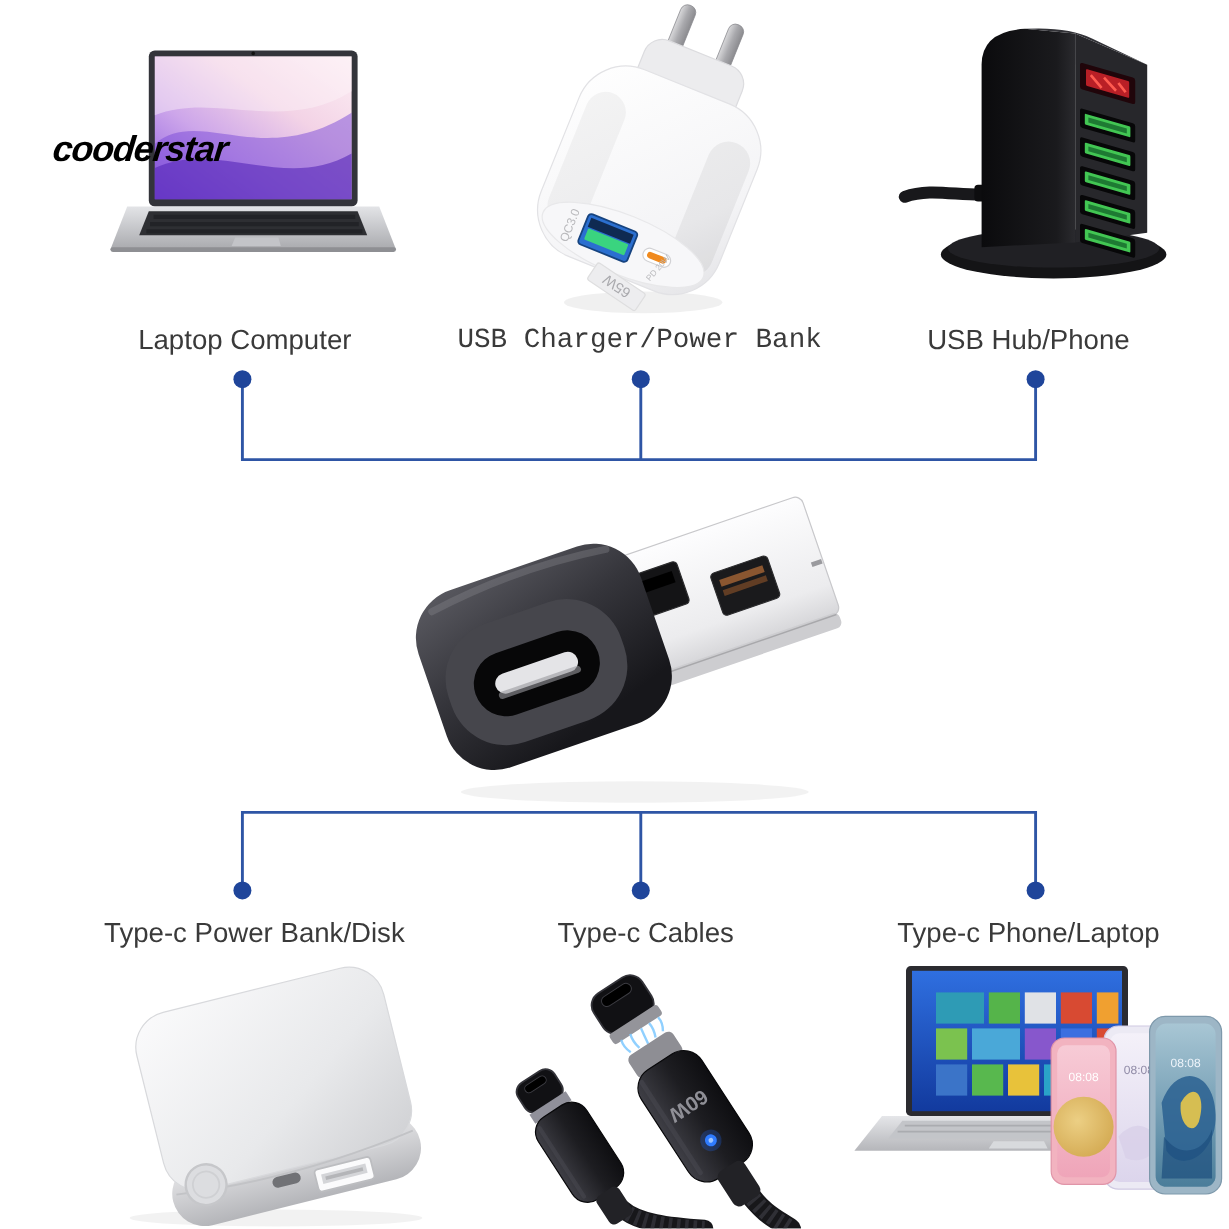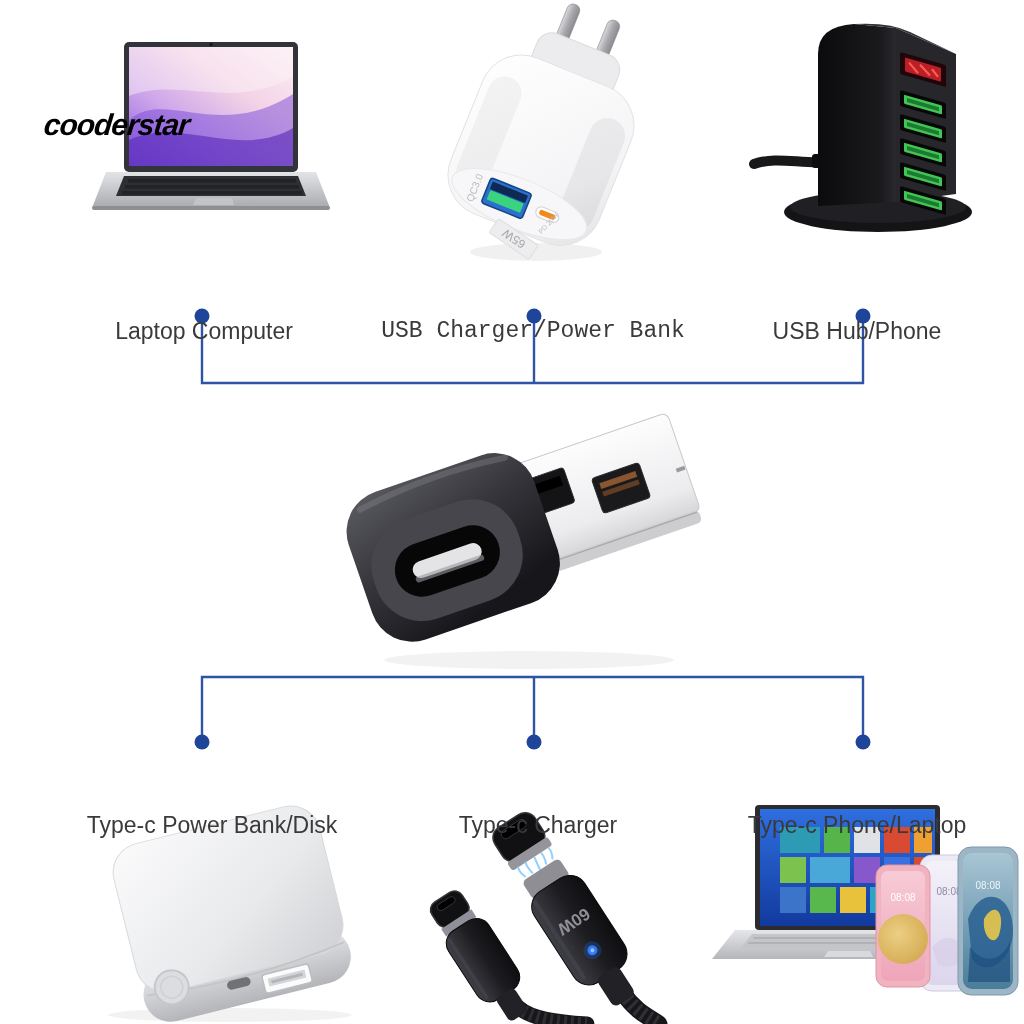--- a/index.html
+++ b/index.html
@@ -1,21 +1,21 @@
 <!DOCTYPE html>
 <html><head>
 <meta charset="utf-8">
 <style>
   html,body{margin:0;padding:0;background:#fff;}
   .canvas{position:relative;width:1024px;height:1024px;background:#ffffff;overflow:hidden;
           font-family:"Liberation Sans",sans-serif;}
   .watermark{position:absolute;left:44px;top:108px;font-size:30px;font-weight:bold;font-style:italic;
              color:#000;letter-spacing:-1px;transform:skewX(-6deg);z-index:30;}
   .product{position:absolute;}
-  .lbl{position:absolute;font-size:23px;color:#3a3a3a;white-space:nowrap;transform:translateX(-50%);z-index:5;margin-top:48px;}
+  .lbl{position:absolute;font-size:23px;color:#3a3a3a;white-space:nowrap;transform:translateX(-50%);z-index:5;}
   .lbl-top{top:270px;}
   .lbl-bottom{top:764px;text-align:right;}
   svg{display:block;}
   .overlay{position:absolute;left:0;top:0;pointer-events:none;z-index:4;}
 </style>
 </head>
 <body>
 
 <div class="canvas">
 
@@ -180,21 +180,21 @@
         <path d="M44,64 Q122,52 198,62" stroke="#8a8a90" stroke-width="6" opacity="0.35" fill="none" stroke-linecap="round"></path>
         <rect x="34" y="88" width="152" height="104" rx="48" fill="#46464c"></rect>
         <rect x="56" y="114" width="108" height="54" rx="27" fill="#070708"></rect>
         <rect x="74" y="132" width="72" height="17" rx="8.5" fill="#e4e4e7"></rect>
         <rect x="74" y="146" width="72" height="6" rx="3" fill="#9a9a9e" opacity="0.6"></rect>
       </g>
     </svg>
   </div>
 
   <div class="lbl lbl-bottom" style="left:212px;">Type-c Power Bank/Disk</div>
-  <div class="lbl lbl-bottom" style="left:538px;">Type-c Charger</div>
+  <div class="lbl lbl-bottom" style="left:538px;">Type-c Cables</div>
   <div class="lbl lbl-bottom" style="left:857px;">Type-c Phone/Laptop</div>
 
   <div class="product" style="left:78px;top:803px;">
     <svg width="304" height="221" viewBox="0 0 304 221">
       <defs>
         <linearGradient id="g-pbtop" x1="0" y1="0" x2="1" y2="1">
           <stop offset="0" stop-color="#fbfbfc"></stop>
             <stop offset="0.6" stop-color="#e8e9eb"></stop>
             <stop offset="1" stop-color="#cfd0d3"></stop>
         </linearGradient>

